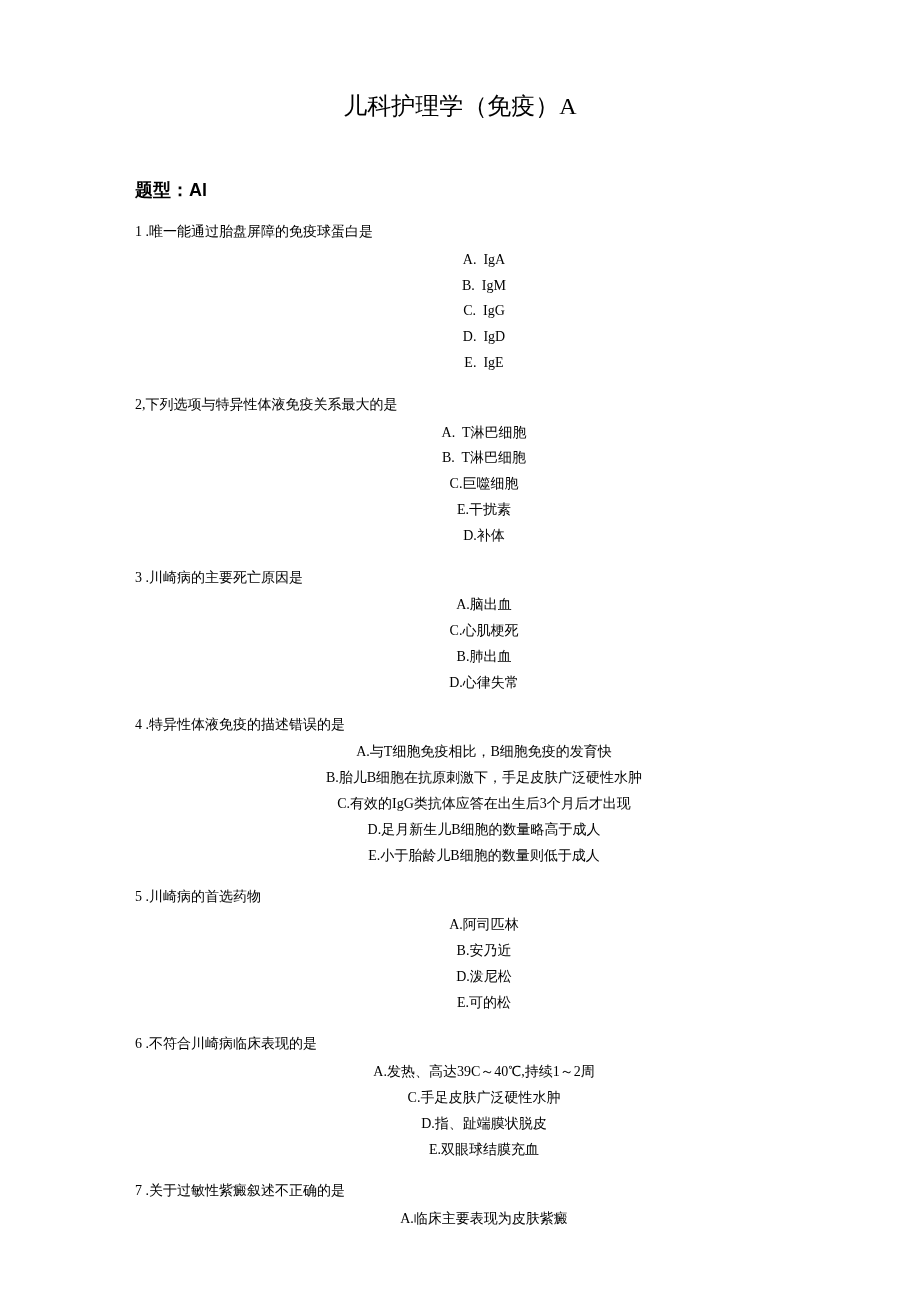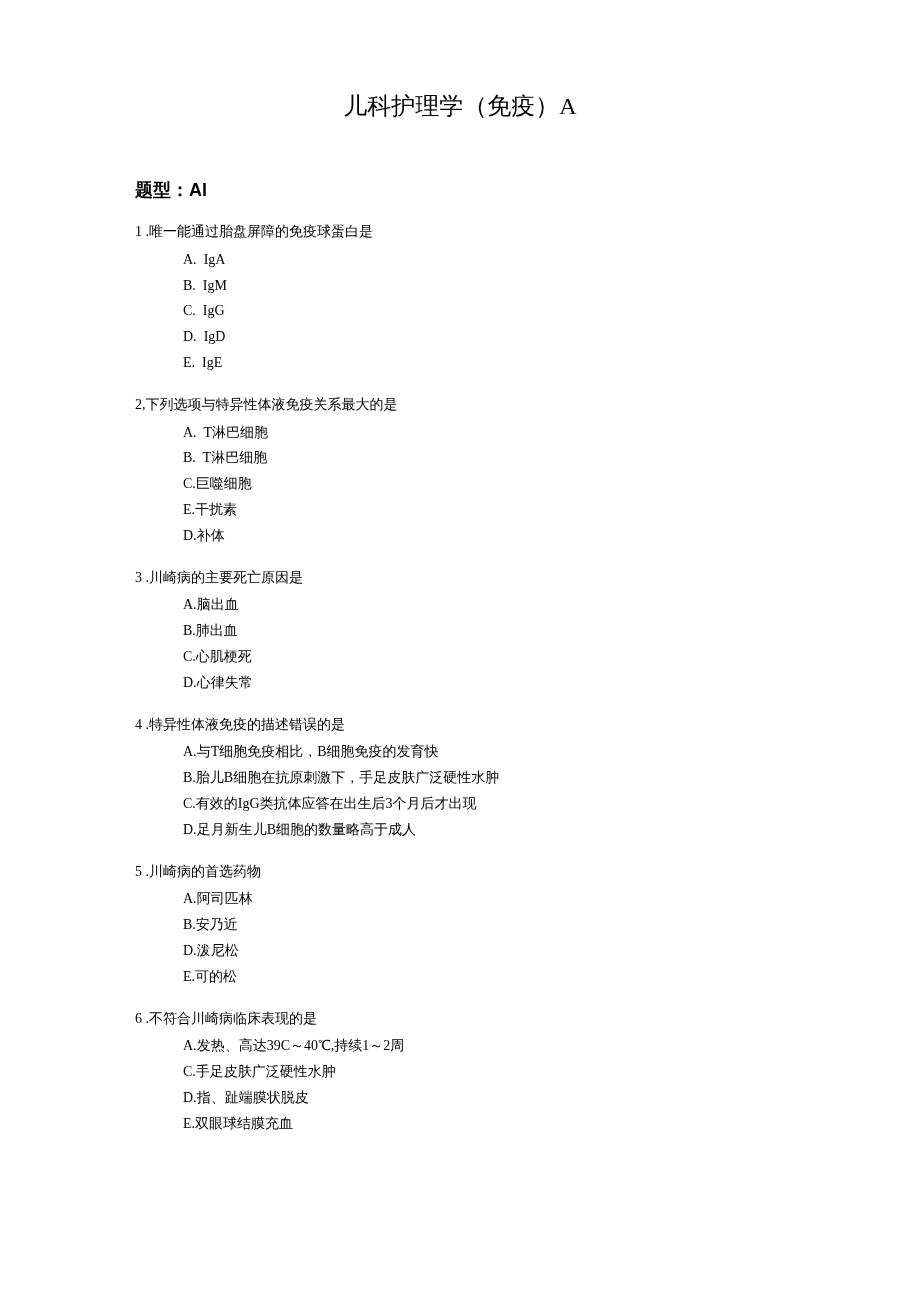--- a/index.html
+++ b/index.html
@@ -33,20 +33,21 @@
     line-height: 1.7;
   }
   .stem {
     margin-bottom: 4px;
   }
   .options {
     padding-left: 48px;
   }
   .option {
     margin-bottom: 2px;
+    text-align: center;
   }
 </style>
 </head>
 <body>
 
 <div class="page">
   <div class="title">儿科护理学（免疫）A</div>
   <div class="section-label">题型：Al</div>
   <div id="questions-container">
       <div class="question">
@@ -66,46 +67,53 @@
           <div class="option"><span>B.</span><span style="white-space: pre;">  </span><span>T淋巴细胞</span></div>
           <div class="option"><span>C.</span><span style="white-space: pre;"></span><span>巨噬细胞</span></div>
           <div class="option"><span>E.</span><span style="white-space: pre;"></span><span>干扰素</span></div>
           <div class="option"><span>D.</span><span style="white-space: pre;"></span><span>补体</span></div>
         </div>
       </div>
       <div class="question">
         <div class="stem"><span>3</span><span style="white-space: pre;"> </span><span>.川崎病的主要死亡原因是</span></div>
         <div class="options">
           <div class="option"><span>A.</span><span style="white-space: pre;"></span><span>脑出血</span></div>
+          <div class="option"><span>C.</span><span style="white-space: pre;"></span><span>心肌梗死</span></div>
           <div class="option"><span>B.</span><span style="white-space: pre;"></span><span>肺出血</span></div>
-          <div class="option"><span>C.</span><span style="white-space: pre;"></span><span>心肌梗死</span></div>
           <div class="option"><span>D.</span><span style="white-space: pre;"></span><span>心律失常</span></div>
         </div>
       </div>
       <div class="question">
         <div class="stem"><span>4</span><span style="white-space: pre;"> </span><span>.特异性体液免疫的描述错误的是</span></div>
         <div class="options">
           <div class="option"><span>A.</span><span style="white-space: pre;"></span><span>与T细胞免疫相比，B细胞免疫的发育快</span></div>
           <div class="option"><span>B.</span><span style="white-space: pre;"></span><span>胎儿B细胞在抗原刺激下，手足皮肤广泛硬性水肿</span></div>
           <div class="option"><span>C.</span><span style="white-space: pre;"></span><span>有效的IgG类抗体应答在出生后3个月后才出现</span></div>
           <div class="option"><span>D.</span><span style="white-space: pre;"></span><span>足月新生儿B细胞的数量略高于成人</span></div>
+          <div class="option"><span>E.</span><span style="white-space: pre;"></span><span>小于胎龄儿B细胞的数量则低于成人</span></div>
         </div>
       </div>
       <div class="question">
         <div class="stem"><span>5</span><span style="white-space: pre;"> </span><span>.川崎病的首选药物</span></div>
         <div class="options">
           <div class="option"><span>A.</span><span style="white-space: pre;"></span><span>阿司匹林</span></div>
           <div class="option"><span>B.</span><span style="white-space: pre;"></span><span>安乃近</span></div>
           <div class="option"><span>D.</span><span style="white-space: pre;"></span><span>泼尼松</span></div>
           <div class="option"><span>E.</span><span style="white-space: pre;"></span><span>可的松</span></div>
         </div>
       </div>
       <div class="question">
         <div class="stem"><span>6</span><span style="white-space: pre;"> </span><span>.不符合川崎病临床表现的是</span></div>
         <div class="options">
           <div class="option"><span>A.</span><span style="white-space: pre;"></span><span>发热、高达39C～40℃,持续1～2周</span></div>
           <div class="option"><span>C.</span><span style="white-space: pre;"></span><span>手足皮肤广泛硬性水肿</span></div>
           <div class="option"><span>D.</span><span style="white-space: pre;"></span><span>指、趾端膜状脱皮</span></div>
           <div class="option"><span>E.</span><span style="white-space: pre;"></span><span>双眼球结膜充血</span></div>
         </div>
       </div>
+      <div class="question">
+        <div class="stem"><span>7</span><span style="white-space: pre;"> </span><span>.关于过敏性紫癜叙述不正确的是</span></div>
+        <div class="options">
+          <div class="option"><span>A.</span><span style="white-space: pre;"></span><span>临床主要表现为皮肤紫癜</span></div>
+        </div>
+      </div>
     </div>
 </div>
 
 </body></html>

